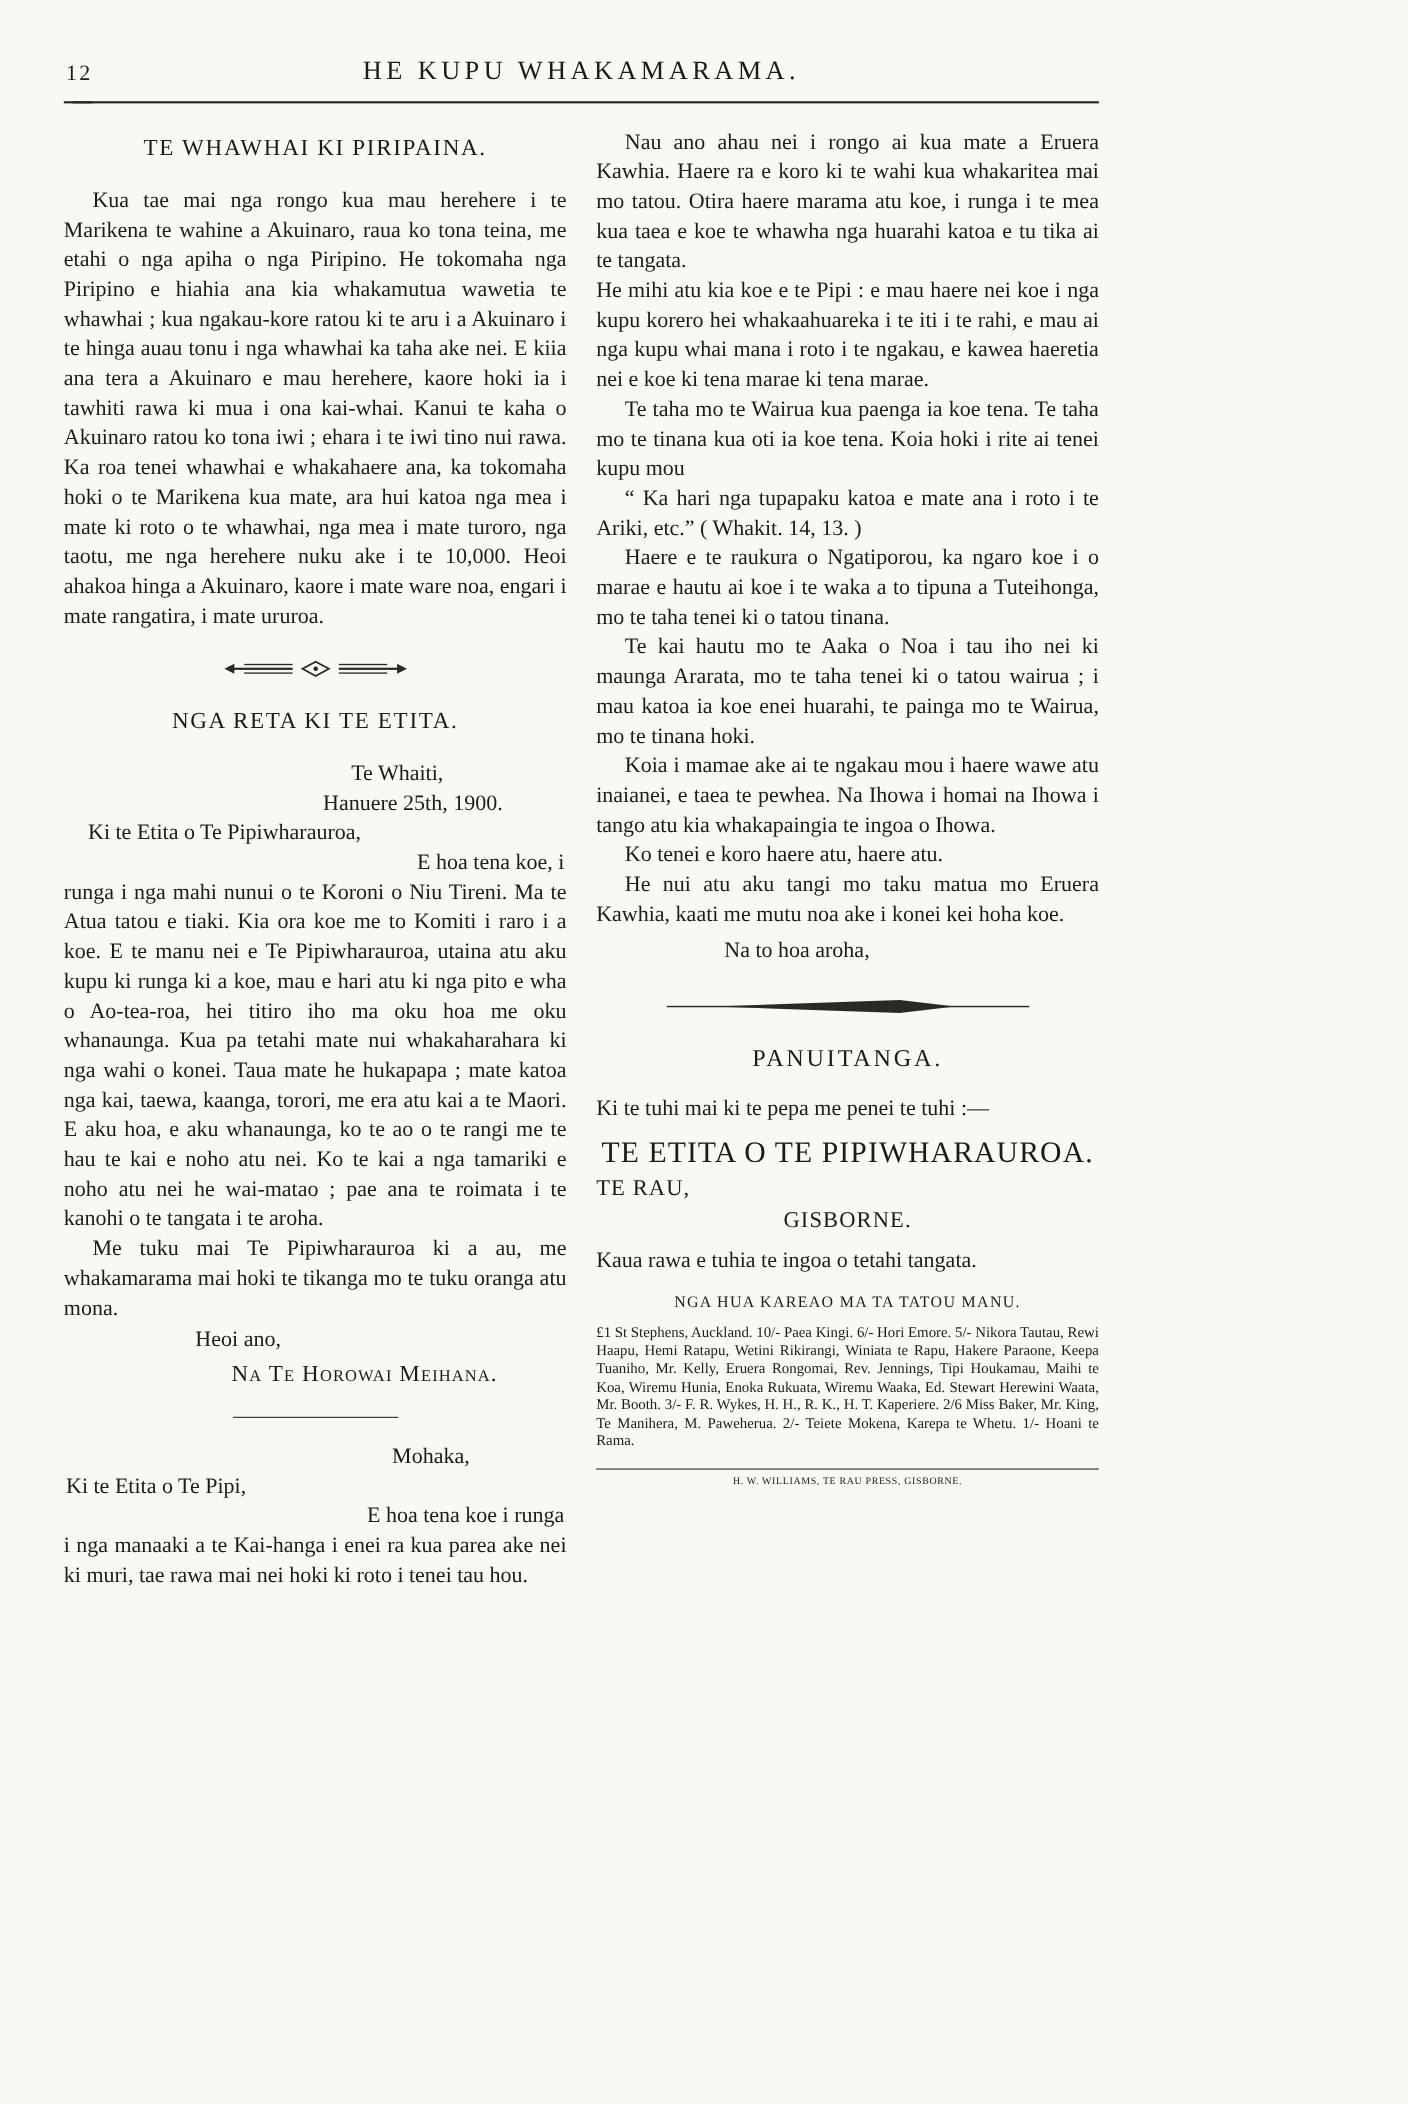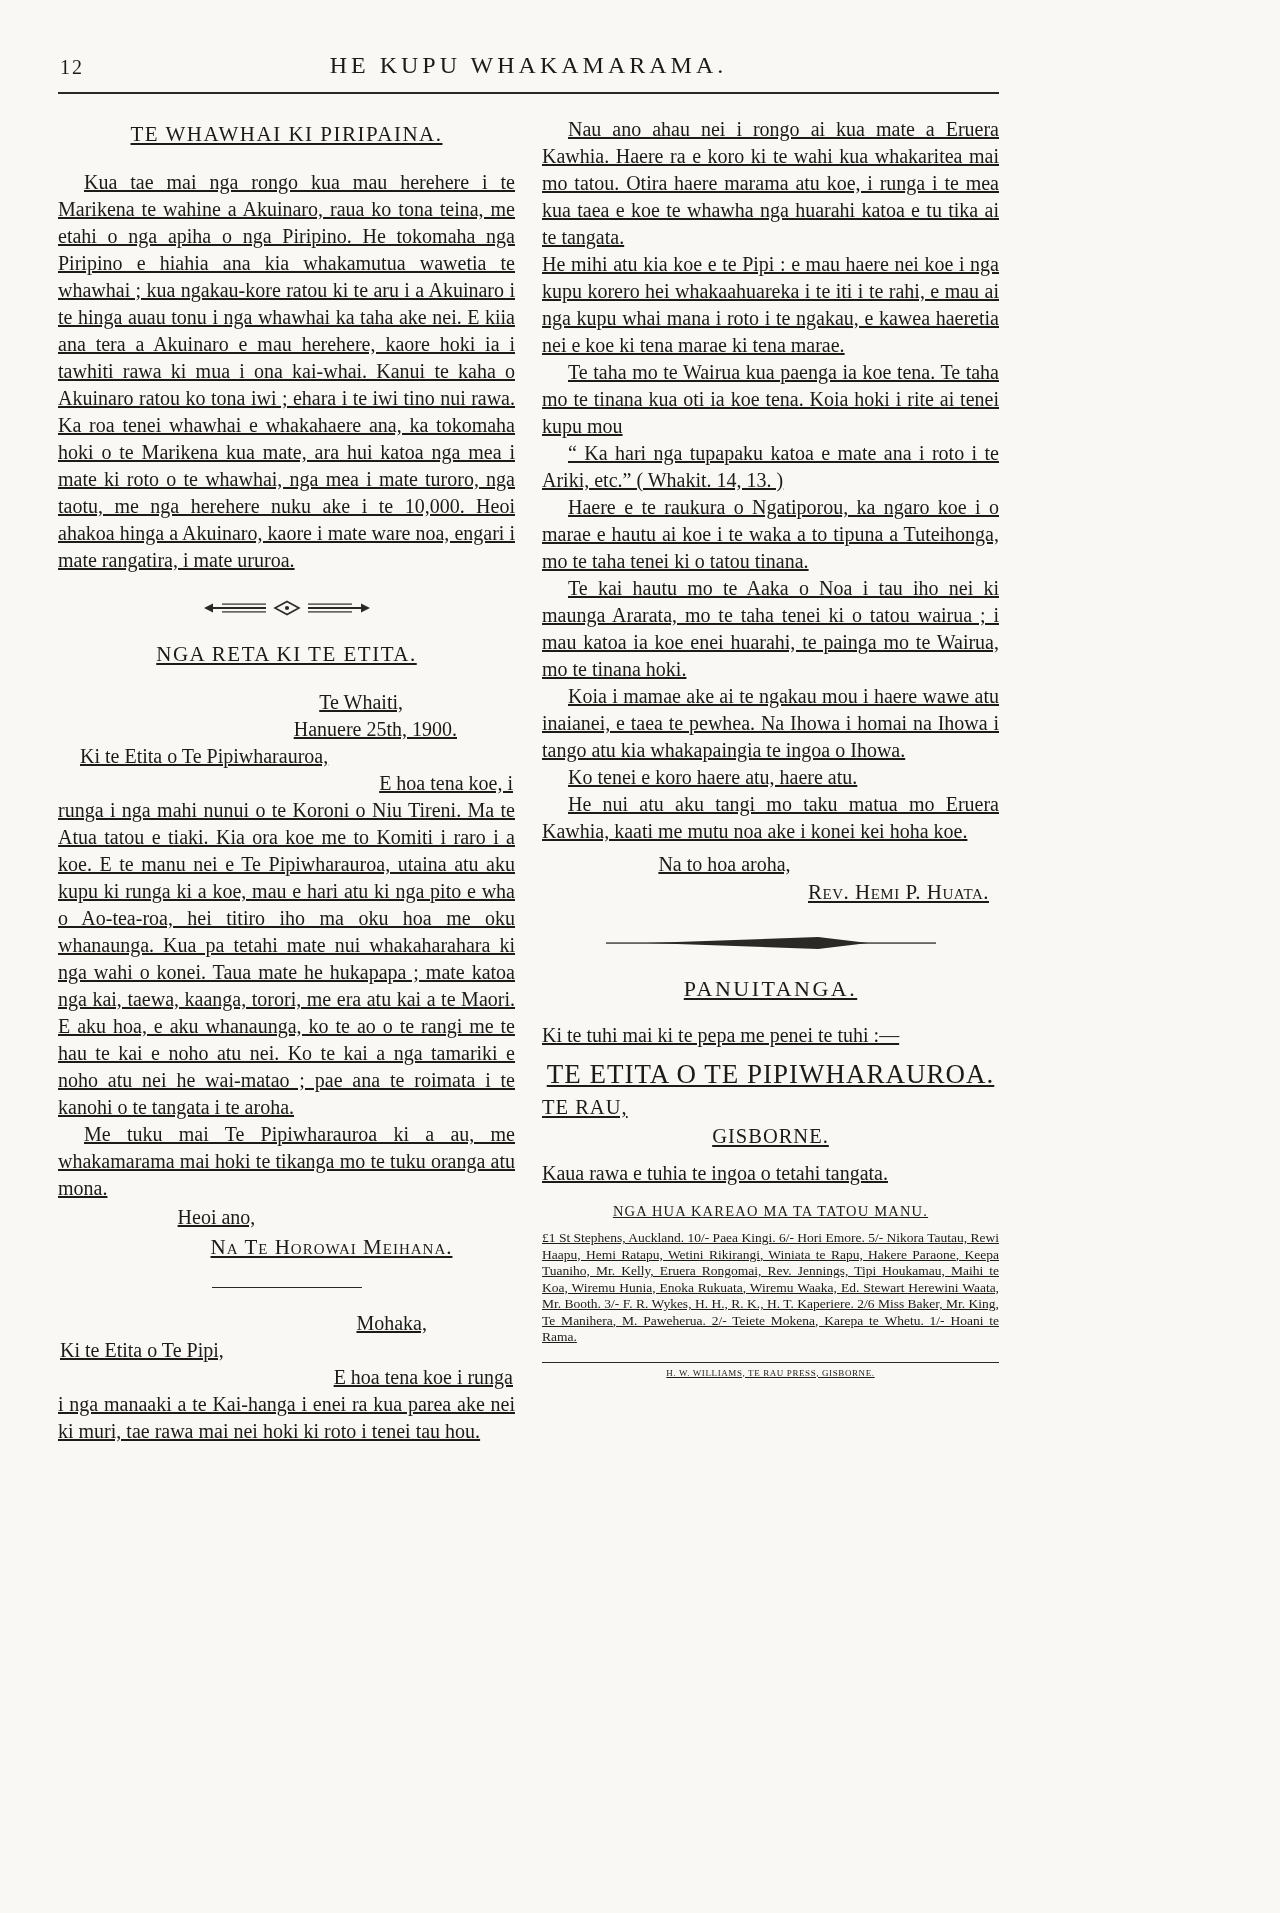--- a/index.html
+++ b/index.html
@@ -14,21 +14,21 @@
 
   
   .page-header { position:relative; height:34px; }
   .page-number { position:absolute; left:2px; top:4px; font-size:20px; letter-spacing:2px; }
   .page-title { position:absolute; left:0; right:0; top:0; text-align:center;
                 font-size:24px; font-weight:normal; letter-spacing:4px; }
   .header-rule { width:941px; border-bottom:2px solid #2b2926; margin-top:6px; }
   .page-number-tick { position:absolute; left:8px; top:40px; width:18px; border-bottom:2px solid #2b2926; }
 
   
-  .columns { display:flex; gap:27px; margin-top:22px;text-decoration:underline; }
+  .columns { display:flex; gap:27px; margin-top:22px; }
   .col { width:457px; }
 
   h2.article-heading {
     font-size:21px; font-weight:normal; letter-spacing:1.5px;
     text-align:center; margin:6px 0 22px;
   }
   p.body { font-size:20px; line-height:27px; text-align:justify; margin:0; }
   p.indent { text-indent:26px; }
 
   
@@ -137,21 +137,20 @@
         <p class="body indent">“ Ka hari nga tupapaku katoa e mate ana i roto i te Ariki, etc.” ( Whakit. 14, 13. )</p>
         <p class="body indent">Haere e te raukura o Ngatiporou, ka ngaro koe i o marae e hautu ai koe i te waka a to tipuna a Tuteihonga, mo te taha tenei ki o tatou tinana.</p>
         <p class="body indent">Te kai hautu mo te Aaka o Noa i tau iho nei ki maunga Ararata, mo te taha tenei ki o tatou wairua ; i mau katoa ia koe enei huarahi, te painga mo te Wairua, mo te tinana hoki.</p>
         <p class="body indent">Koia i mamae ake ai te ngakau mou i haere wawe atu inaianei, e taea te pewhea. Na Ihowa i homai na Ihowa i tango atu kia whakapaingia te ingoa o Ihowa.</p>
         <p class="body indent">Ko tenei e koro haere atu, haere atu.</p>
 
 
         <p class="body indent">He nui atu aku tangi mo taku matua mo Eruera Kawhia, kaati me mutu noa ake i konei kei hoha koe.</p>
 
         <div class="closing-line">Na to hoa aroha,</div>
-        <div class="signature-line">Rev. Hemi P. Huata.</div>
 
         <div class="tapered-rule">
           <svg width="330" height="14" viewBox="0 0 330 14" aria-hidden="true">
             <rect x="0" y="6.4" width="330" height="1.3" fill="#2b2926"></rect>
             <polygon points="42,7 212,1 262,7 212,13" fill="#2b2926"></polygon>
           </svg>
         </div>
 
         <h2 class="pan-heading">PANUITANGA.</h2>
         <div class="pan-intro">Ki te tuhi mai ki te pepa me penei te tuhi :—</div>

